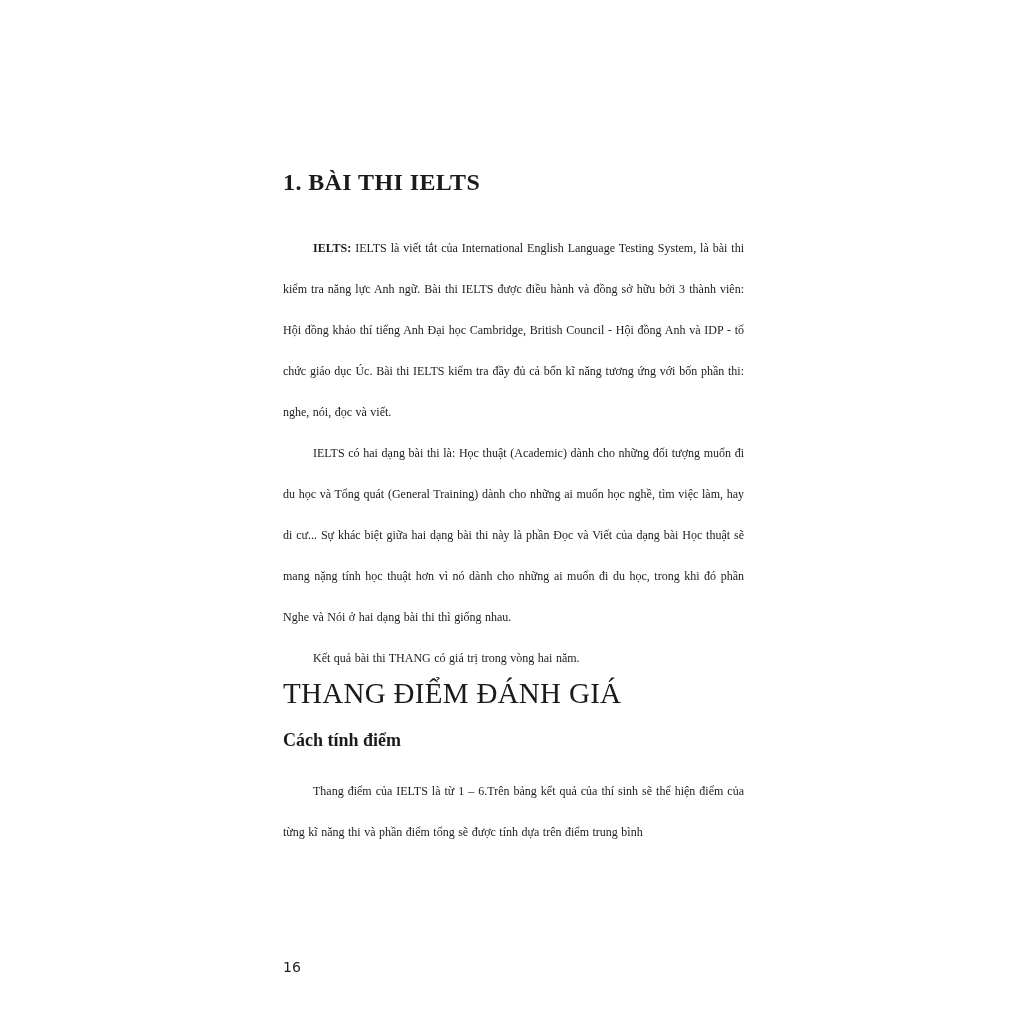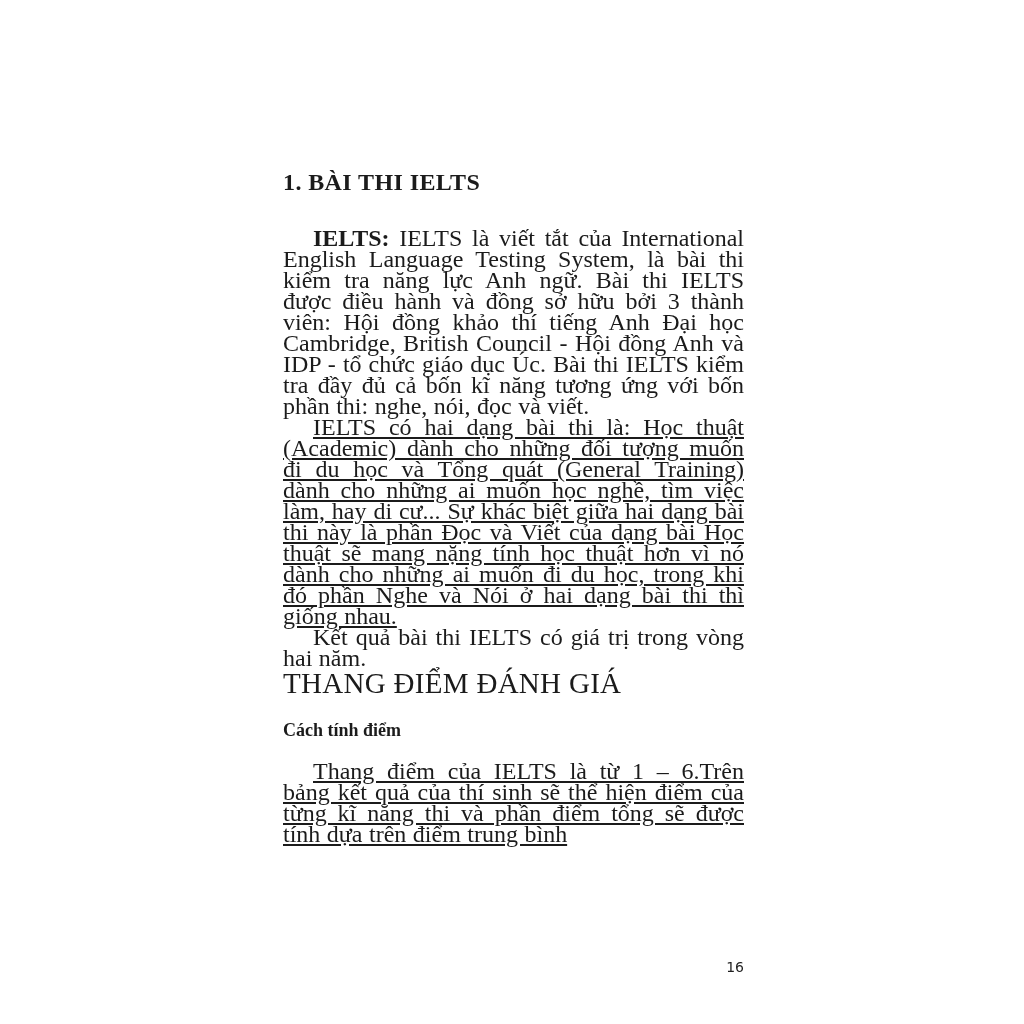--- a/index.html
+++ b/index.html
@@ -23,70 +23,70 @@
     width: 461px;
   }
   h1.chapter-title {
     font-size: 24px;
     line-height: 24px;
     font-weight: bold;
     letter-spacing: 0.4px;
     margin: 0 0 34px 0;
   }
   p.body-para {
-    font-size: 24px;
-    line-height: 21px;
+    font-size: 12px;
+    line-height: 41px;
     text-align: justify;
     text-indent: 30px;
     margin: 0;
     word-spacing: 0.5px;
   }
   p.body-para .lead-bold {
     font-weight: bold;
   }
   .mb-20 { margin-bottom: 20px; }
-  .mb-0  { margin-bottom: 0; text-decoration: underline; }
+  .mb-0  { margin-bottom: 0; }
   .mb-38 { margin-bottom: 38px; }
   h2.section-heading {
     font-size: 29px;
     line-height: 28px;
     font-weight: normal;
     letter-spacing: 0.3px;
     margin: 0 0 19px 0;
   }
   h3.sub-heading {
     font-size: 18px;
     line-height: 28px;
     font-weight: bold;
     margin: 0 0 17px 0;
   }
   .page-number {
     position: absolute;
     top: 959px;
     left: 283px;
     width: 461px;
-    text-align: right;
+    text-align: left;
     font-family: "DejaVu Sans", "Liberation Sans", sans-serif;
     font-size: 14px;
     color: #1f1f1f;
   }
 </style>
 </head>
 <body>
 
 <div class="page">
   <div class="content">
 
     <h1 class="chapter-title">1. BÀI THI IELTS</h1>
 
     <p class="body-para mb-20"><span class="lead-bold">IELTS:</span><span> IELTS là viết tắt của International English Language Testing System, là bài thi kiểm tra năng lực Anh ngữ. Bài thi IELTS được điều hành và đồng sở hữu bởi 3 thành viên: Hội đồng khảo thí tiếng Anh Đại học Cambridge, British Council - Hội đồng Anh và IDP - tổ chức giáo dục Úc. Bài thi IELTS kiểm tra đầy đủ cả bốn kĩ năng tương ứng với bốn phần thi: nghe, nói, đọc và viết.</span></p>
 
     <p class="body-para mb-0">IELTS có hai dạng bài thi là: Học thuật (Academic) dành cho những đối tượng muốn đi du học và Tổng quát (General Training) dành cho những ai muốn học nghề, tìm việc làm, hay di cư... Sự khác biệt giữa hai dạng bài thi này là phần Đọc và Viết của dạng bài Học thuật sẽ mang nặng tính học thuật hơn vì nó dành cho những ai muốn đi du học, trong khi đó phần Nghe và Nói ở hai dạng bài thi thì giống nhau.</p>
 
-    <p class="body-para mb-38">Kết quả bài thi IELTS có giá trị trong vòng hai năm.</p>
+    <p class="body-para mb-38">Kết quả bài thi THANG có giá trị trong vòng hai năm.</p>
 
     <h2 class="section-heading">THANG ĐIỂM ĐÁNH GIÁ</h2>
 
     <h3 class="sub-heading">Cách tính điểm</h3>
 
     <p class="body-para mb-0">Thang điểm của IELTS là từ 1 – 6.Trên bảng kết quả của thí sinh sẽ thể hiện điểm của từng kĩ năng thi và phần điểm tổng sẽ được tính dựa trên điểm trung bình</p>
 
   </div>
 
   <div class="page-number">16</div>

